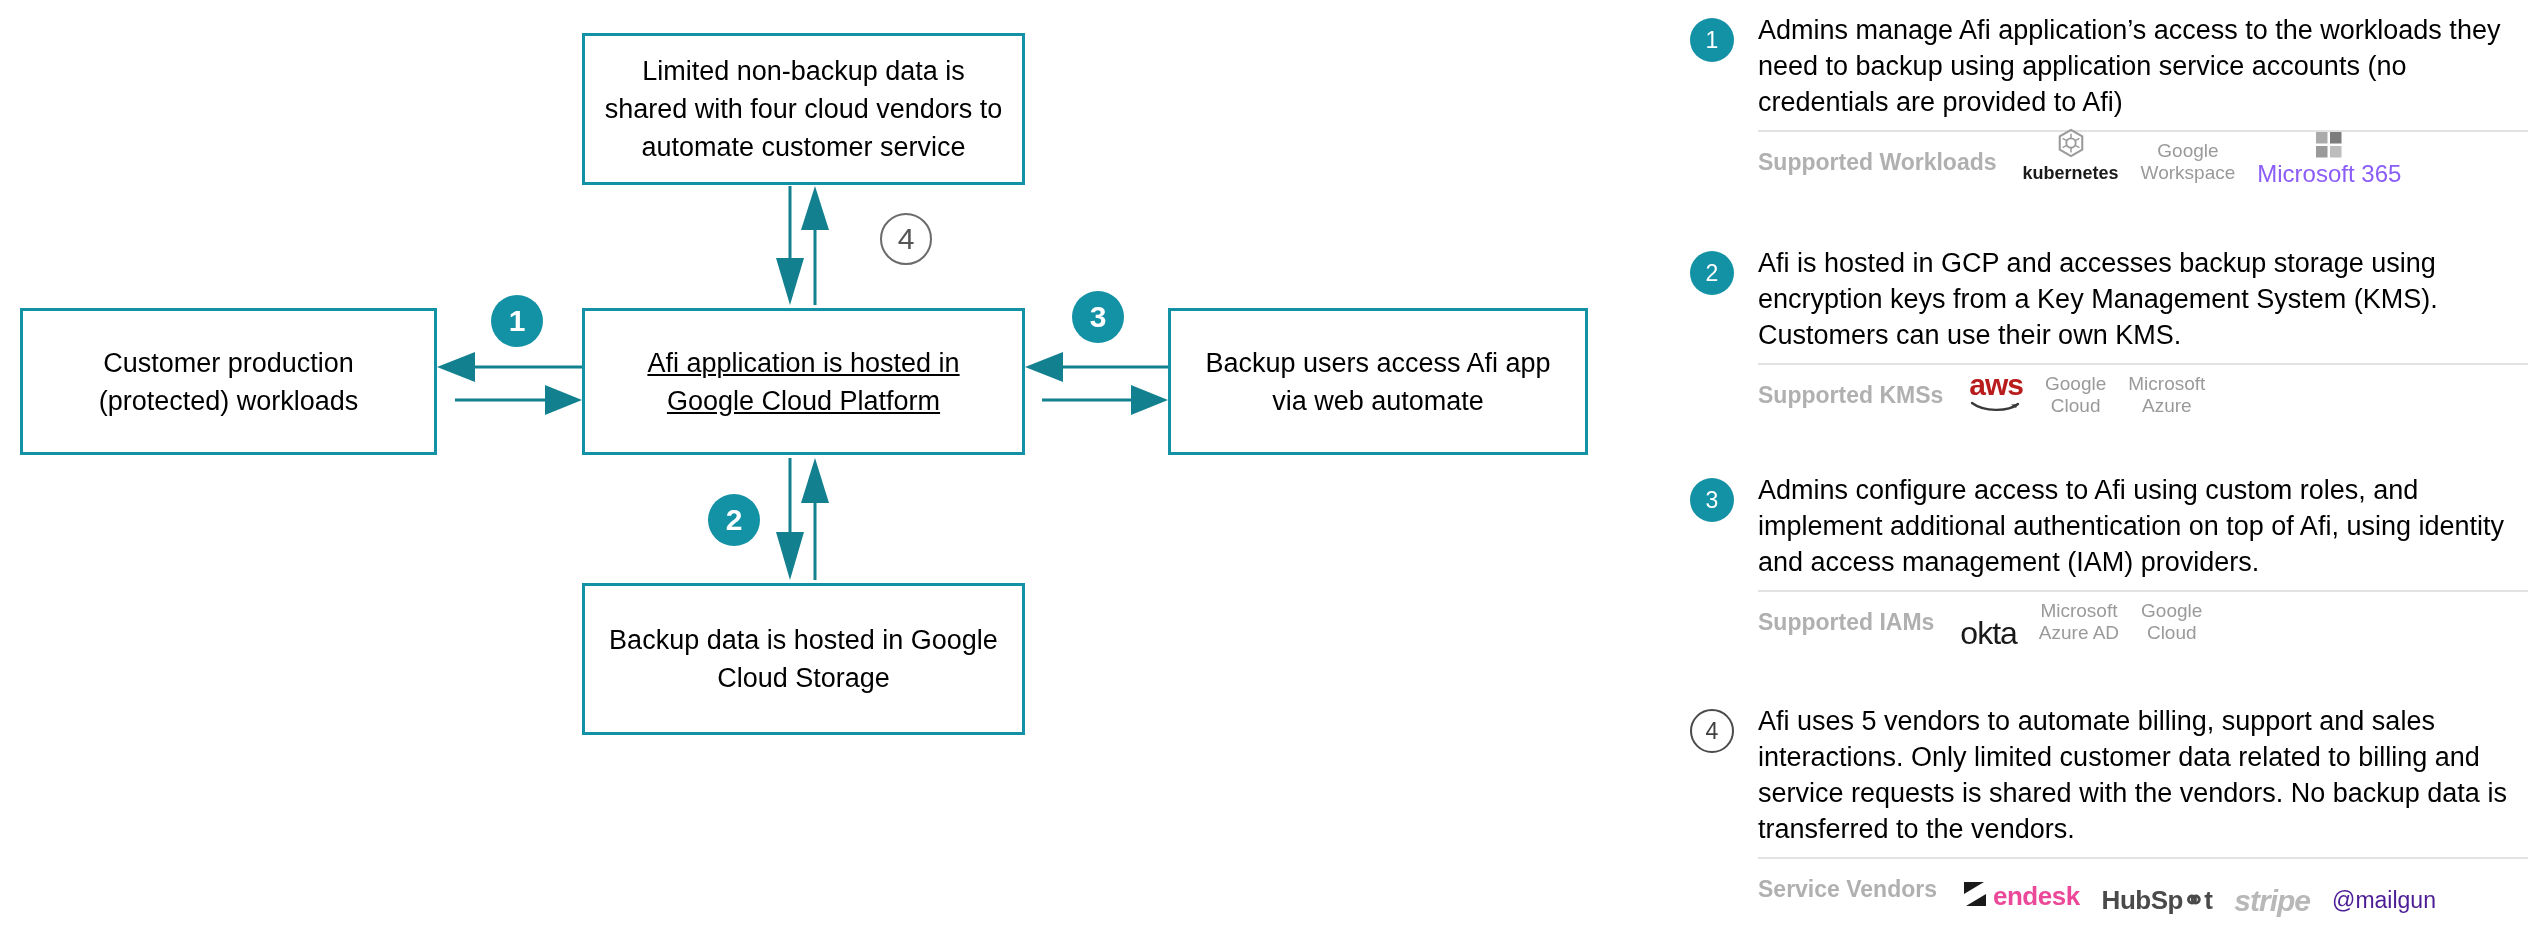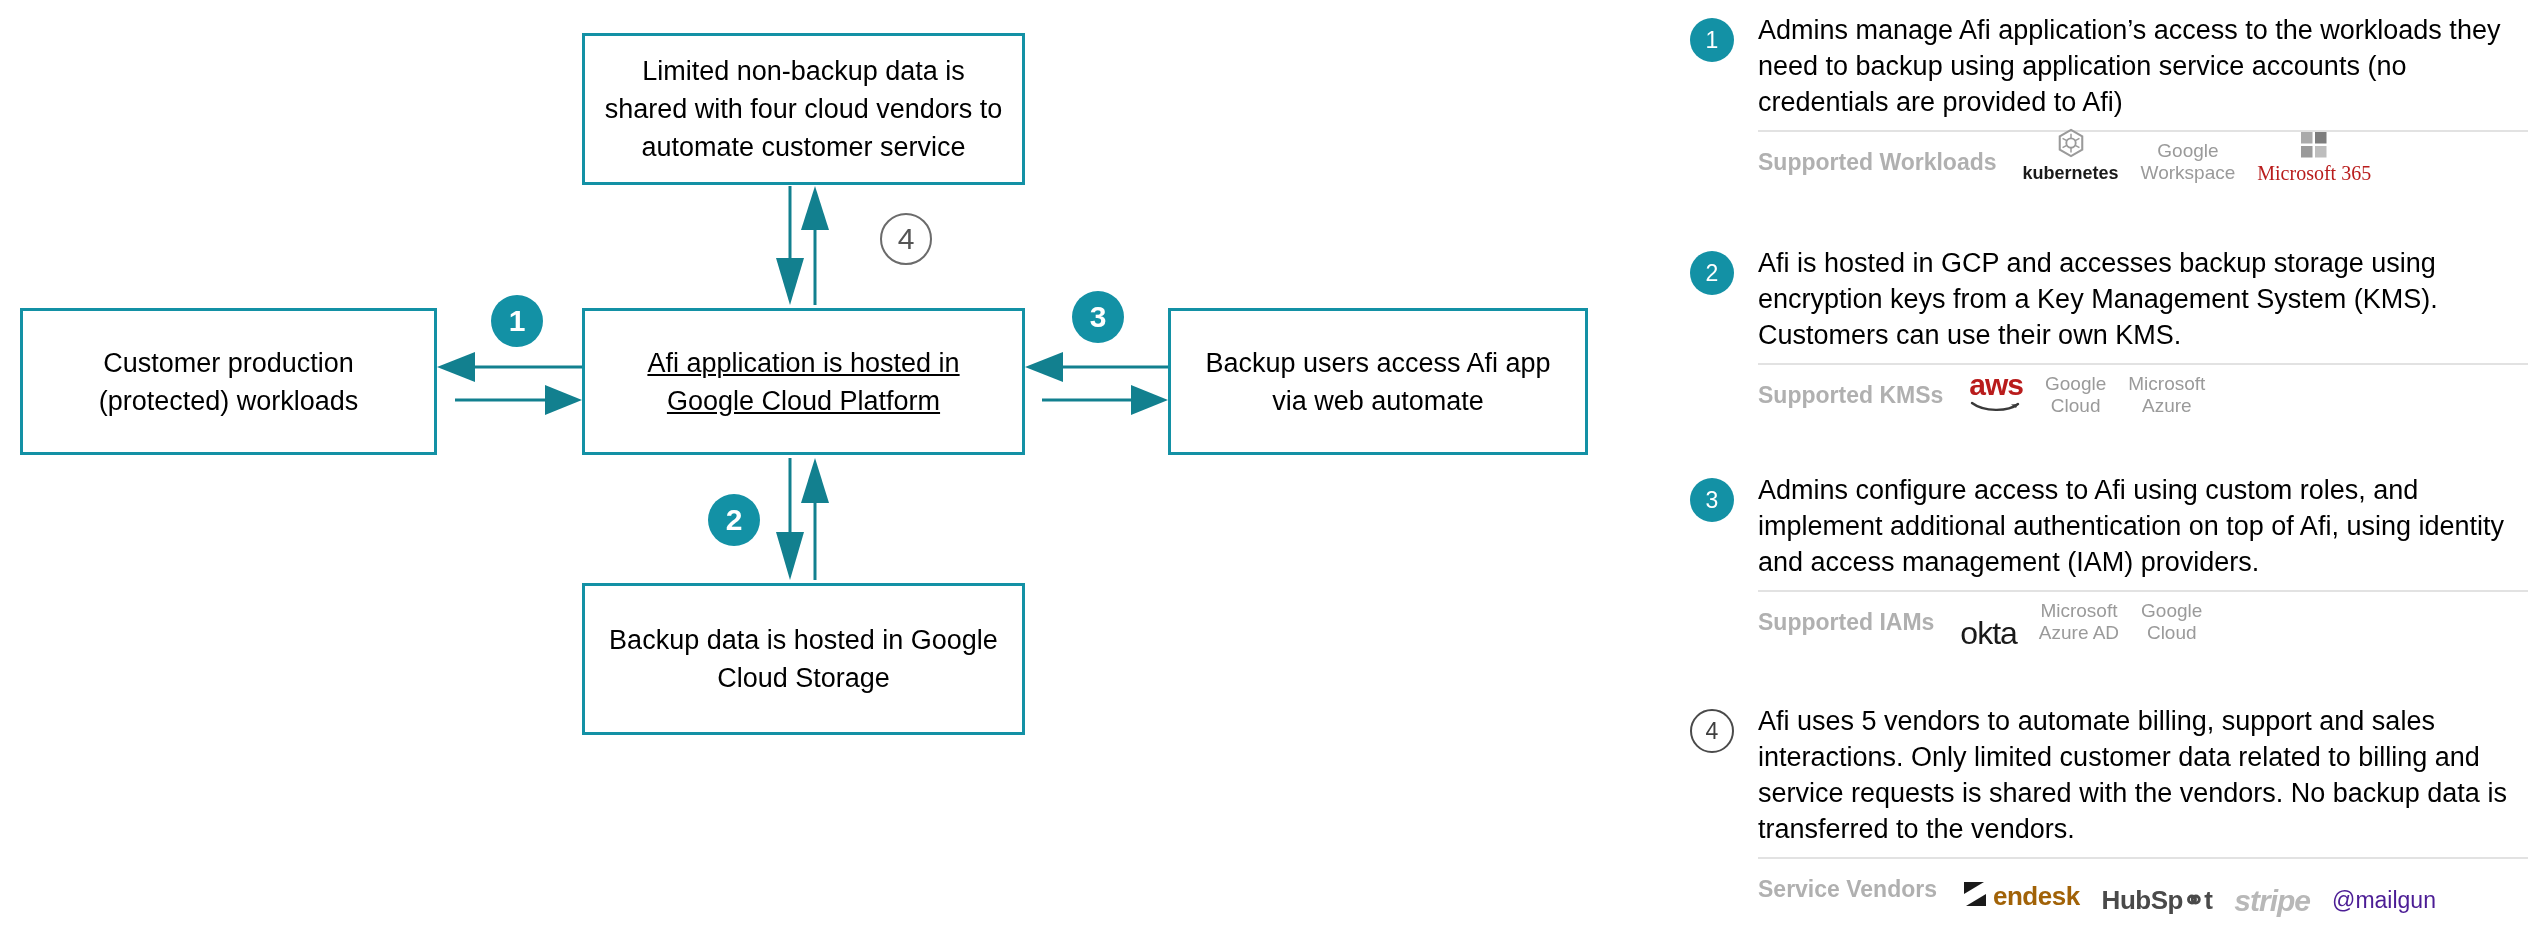--- a/index.html
+++ b/index.html
@@ -88,25 +88,25 @@
   .logo{
     display:flex;align-items:center;gap:6px;
     color:#9a9a9a;font-size:19px;line-height:21px;
     font-family:"Liberation Sans", sans-serif;white-space:nowrap;
   }
   .logo.stacked{flex-direction:column;align-items:center;gap:1px;}
   .logo .lname{text-align:center;}
   .logo.k8s .lname{color:#1a1a1a;font-weight:bold;font-size:18px;}
   .logo.aws .lname{color:#b91c1c;font-weight:bold;font-size:30px;letter-spacing:-1px;}
   .logo.okta .lname{color:#1a1a1a;font-weight:normal;font-size:32px;letter-spacing:-1px;}
-  .logo.zendesk .lname{color:#a16207;font-weight:bold;font-size:26px;letter-spacing:-.5px;}
+  .logo.zendesk .lname{color:#ec4899;font-weight:bold;font-size:26px;letter-spacing:-.5px;}
   .logo.hubspot .lname{color:#4a4a4a;font-weight:bold;font-size:26px;letter-spacing:-.5px;}
   .logo.stripe .lname{color:#b8b8b8;font-weight:bold;font-size:30px;font-style:italic;letter-spacing:-1px;}
   .logo.mailgun .lname{color:#4c1d95;font-size:23px;}
-  .logo.ms365 .lname{color:#b91c1c;font-size:20px;font-family:Liberation Serif, serif;}
+  .logo.ms365 .lname{color:#8b5cf6;font-size:24px;}
   .logo.twoline .lname{line-height:22px;}
   .glyph{display:inline-block;}
 </style>
 </head>
 <body>
 
 <div id="stage">
 
   <div id="diagram">
 

